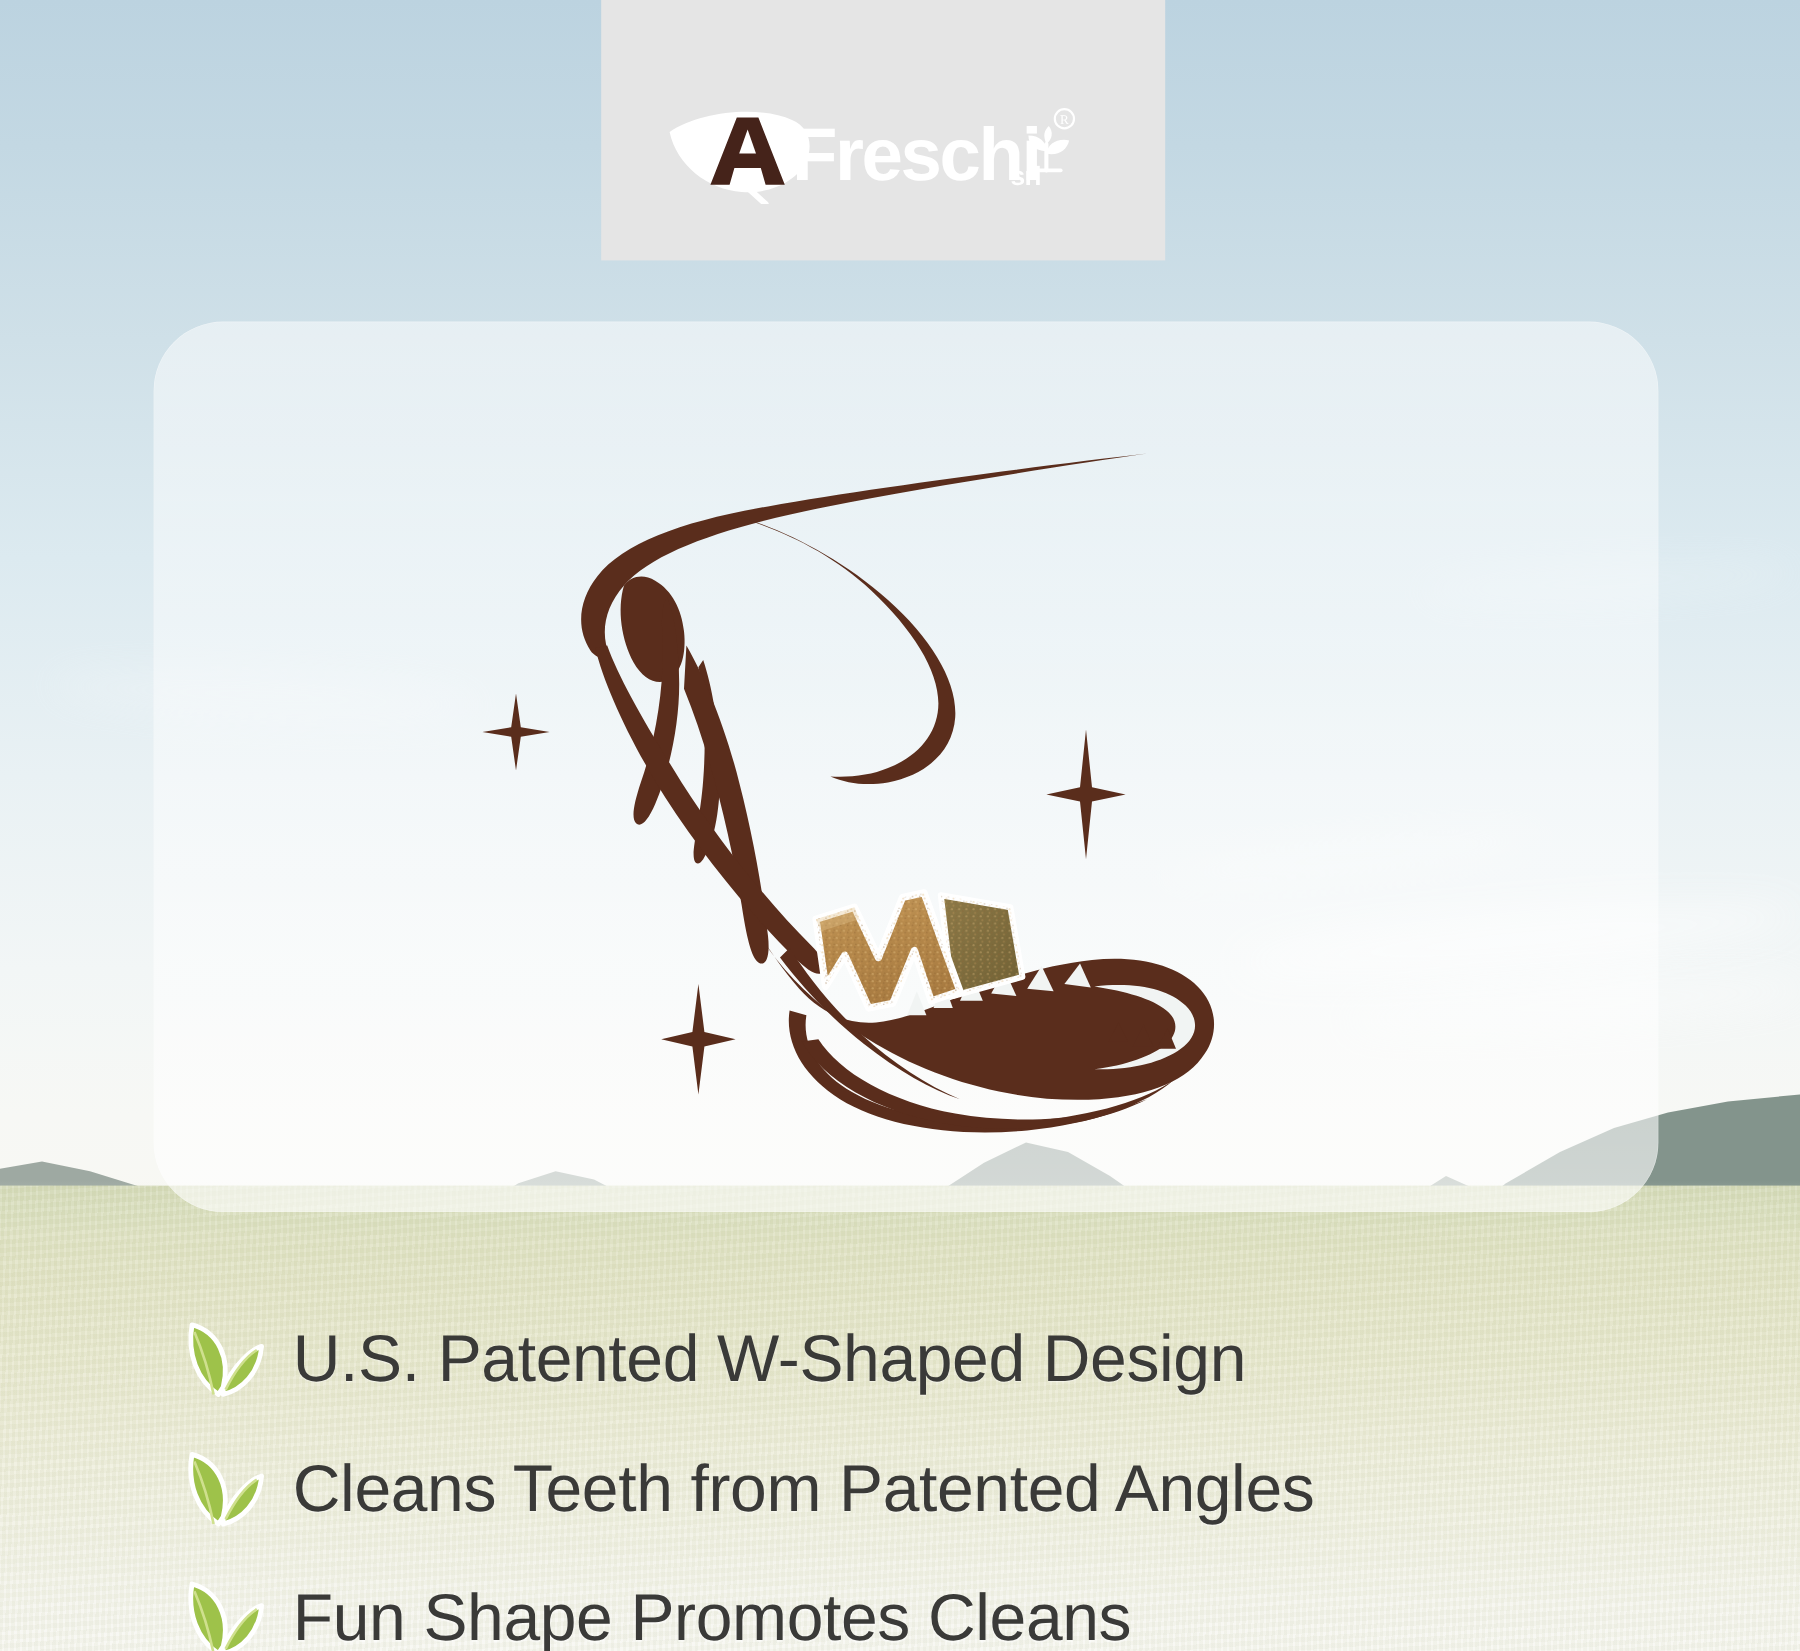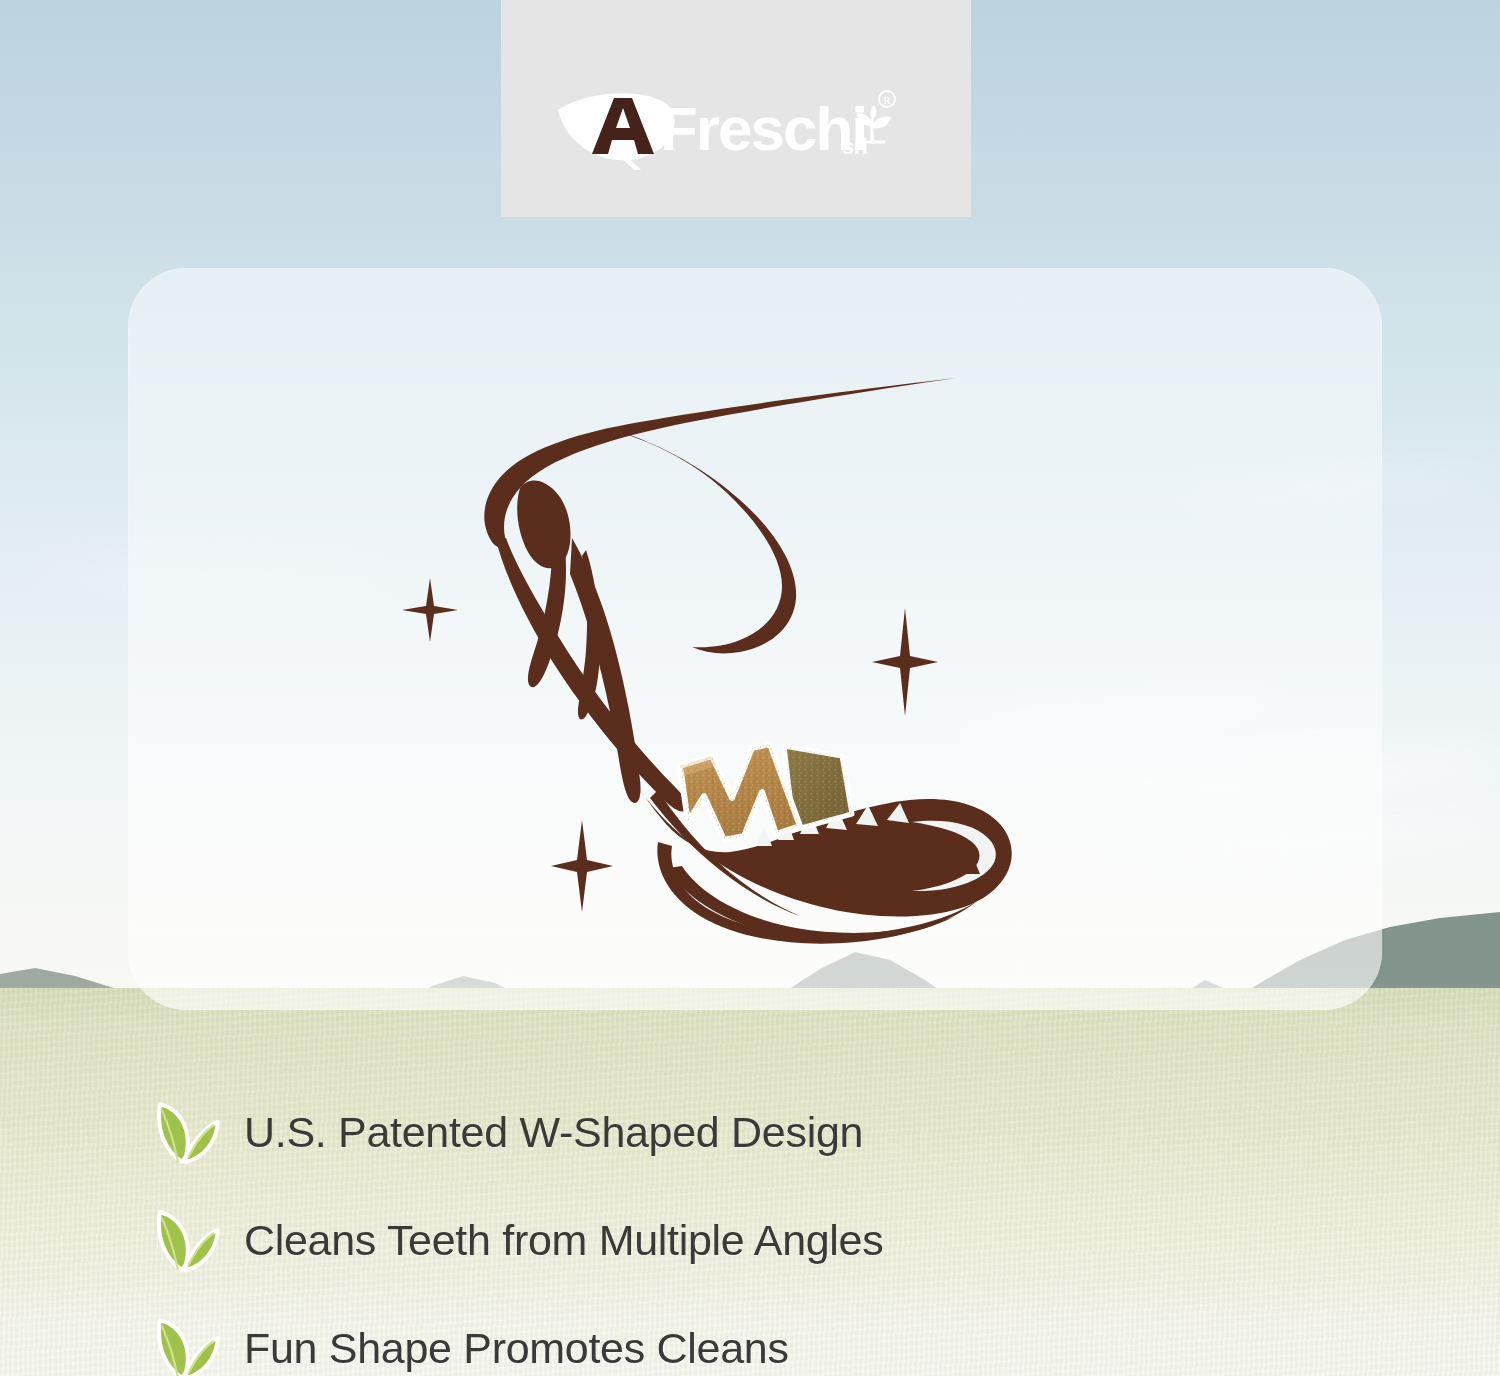--- a/index.html
+++ b/index.html
@@ -139,21 +139,21 @@
   }
   .bullet-icon {
     width:76px; height:76px;
     flex:0 0 76px;
     display:flex; align-items:center; justify-content:center;
     margin-right:22px;
   }
   .bullet-icon svg { display:block; }
   .bullet-text {
     font-family:"Liberation Sans", sans-serif;
-    font-size:43px;
+    font-size:55px;
     line-height:1.0;
     font-weight:400;
     color:#3a3a38;
     letter-spacing:-0.3px;
     white-space:nowrap;
     text-shadow:0 1px 1px rgba(255,255,255,0.55);
   }
 </style>
 </head>
 <body>
@@ -379,21 +379,21 @@
     <span class="bullet-icon">
       <svg width="72" height="72" viewBox="0 0 72 72">
         <g stroke="#ffffff" stroke-width="4" stroke-linejoin="round">
           <path d="M34 66 C16 54, 8 32, 12 8 C34 14, 44 36, 38 60 Z" fill="#9ec24a"></path>
           <path d="M38 62 C46 42, 62 28, 70 26 C68 48, 54 62, 38 66 Z" fill="#9ec24a"></path>
         </g>
         <path d="M30 66 C26 46, 20 28, 14 14" stroke="#cfe08e" stroke-width="2.2" fill="none"></path>
         <path d="M40 62 C48 46, 58 34, 66 29" stroke="#cfe08e" stroke-width="2.2" fill="none"></path>
       </svg>
     </span>
-    <span class="bullet-text">Cleans Teeth from Multiple Angles</span>
+    <span class="bullet-text">Cleans Teeth from Patented Angles</span>
   </div>
 
   <div class="bullet-row">
     <span class="bullet-icon">
       <svg width="72" height="72" viewBox="0 0 72 72">
         <g stroke="#ffffff" stroke-width="4" stroke-linejoin="round">
           <path d="M34 66 C16 54, 8 32, 12 8 C34 14, 44 36, 38 60 Z" fill="#9ec24a"></path>
           <path d="M38 62 C46 42, 62 28, 70 26 C68 48, 54 62, 38 66 Z" fill="#9ec24a"></path>
         </g>
         <path d="M30 66 C26 46, 20 28, 14 14" stroke="#cfe08e" stroke-width="2.2" fill="none"></path>

